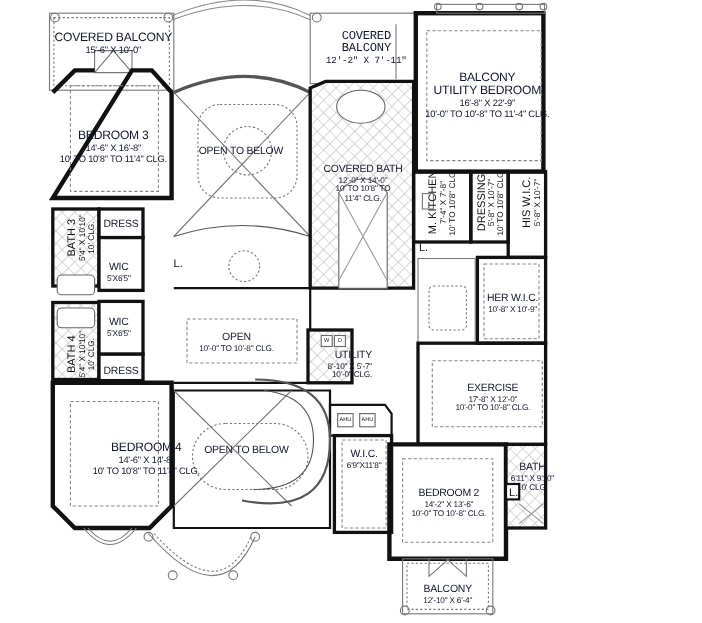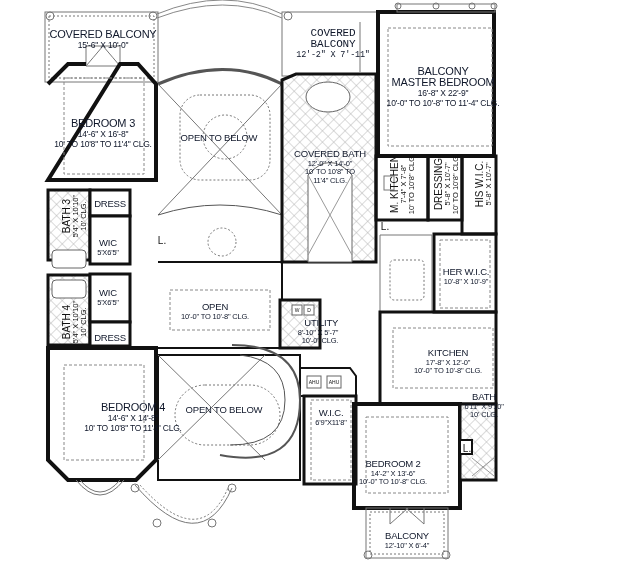--- a/index.html
+++ b/index.html
@@ -184,21 +184,21 @@
 </div>
 
 <div class="lbl" style="left:333px;top:28px;font-family:Liberation Mono, monospace;">
   <span class="t">COVERED</span>
   <span class="t">BALCONY</span>
   <span class="s">12'-2" X 7'-11"</span>
 </div>
 
 <div class="lbl" style="left:443px;top:66px;">
   <span class="t">BALCONY</span>
-  <span class="t">MASTER BEDROOM</span>
+  <span class="t">UTILITY BEDROOM</span>
   <span class="s">16'-8" X 22'-9"</span>
   <span class="s">10'-0" TO 10'-8" TO 11'-4" CLG.</span>
 </div>
 
 <div class="lbl" style="left:103px;top:118px;">
   <span class="t">BEDROOM 3</span>
   <span class="s">14'-6" X 16'-8"</span>
   <span class="s">10' TO 10'8" TO 11'4" CLG.</span>
 </div>
 
@@ -270,47 +270,47 @@
   <span class="s">10'-0" TO 10'-8" CLG.</span>
 </div>
 
 <div class="lbl small" style="left:318px;top:318px;text-align:right;">
   <span class="t">UTILITY</span>
   <span class="s">8'-10" X 5'-7"</span>
   <span class="s">10'-0" CLG.</span>
 </div>
 
 <div class="lbl small" style="left:448px;top:348px;">
-  <span class="t">KITCHEN</span>
+  <span class="t">EXERCISE</span>
   <span class="s">17'-8" X 12'-0"</span>
   <span class="s">10'-0" TO 10'-8" CLG.</span>
 </div>
 
 <div class="lbl" style="left:103px;top:402px;margin-left:30px;">
   <span class="t">BEDROOM 4</span>
   <span class="s">14'-6" X 14'-8"</span>
   <span class="s">10' TO 10'8" TO 11'4" CLG.</span>
 </div>
 
 <div class="lbl small" style="left:224px;top:405px;">
   <span class="t">OPEN TO BELOW</span>
 </div>
 
 <div class="lbl small" style="left:331px;top:408px;">
   <span class="t">W.I.C.</span>
   <span class="s">6'9"X11'8"</span>
 </div>
 
-<div class="lbl small" style="left:393px;top:444px;margin-top:15px;">
+<div class="lbl small" style="left:408px;top:444px;">
   <span class="t">BEDROOM 2</span>
   <span class="s">14'-2" X 13'-6"</span>
   <span class="s">10'-0" TO 10'-8" CLG.</span>
 </div>
 
-<div class="lbl small" style="left:484px;top:392px;">
+<div class="lbl small" style="left:484px;top:420px;">
   <span class="t">BATH</span>
   <span class="s">6'11" X 9'10"</span>
   <span class="s">10' CLG.</span>
 </div>
 
 <div class="lbl small" style="left:407px;top:531px;">
   <span class="t">BALCONY</span>
   <span class="s">12'-10" X 6'-4"</span>
 </div>
 

